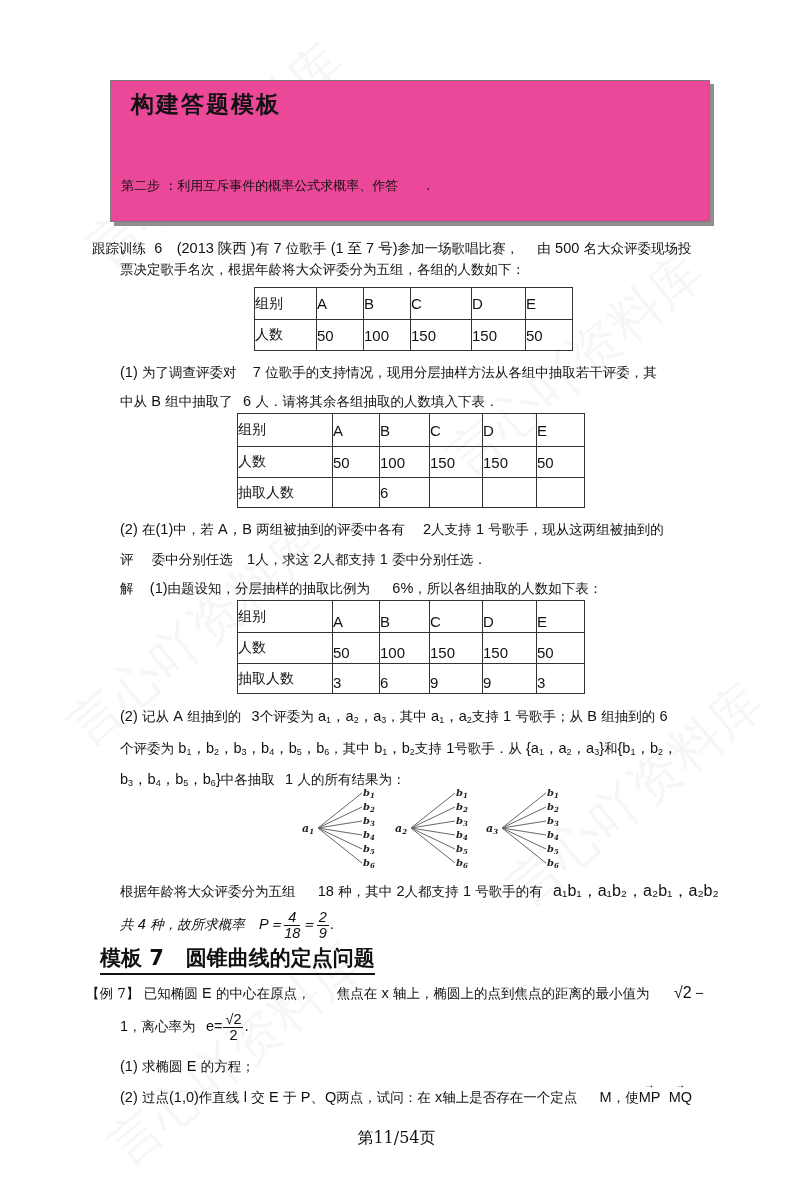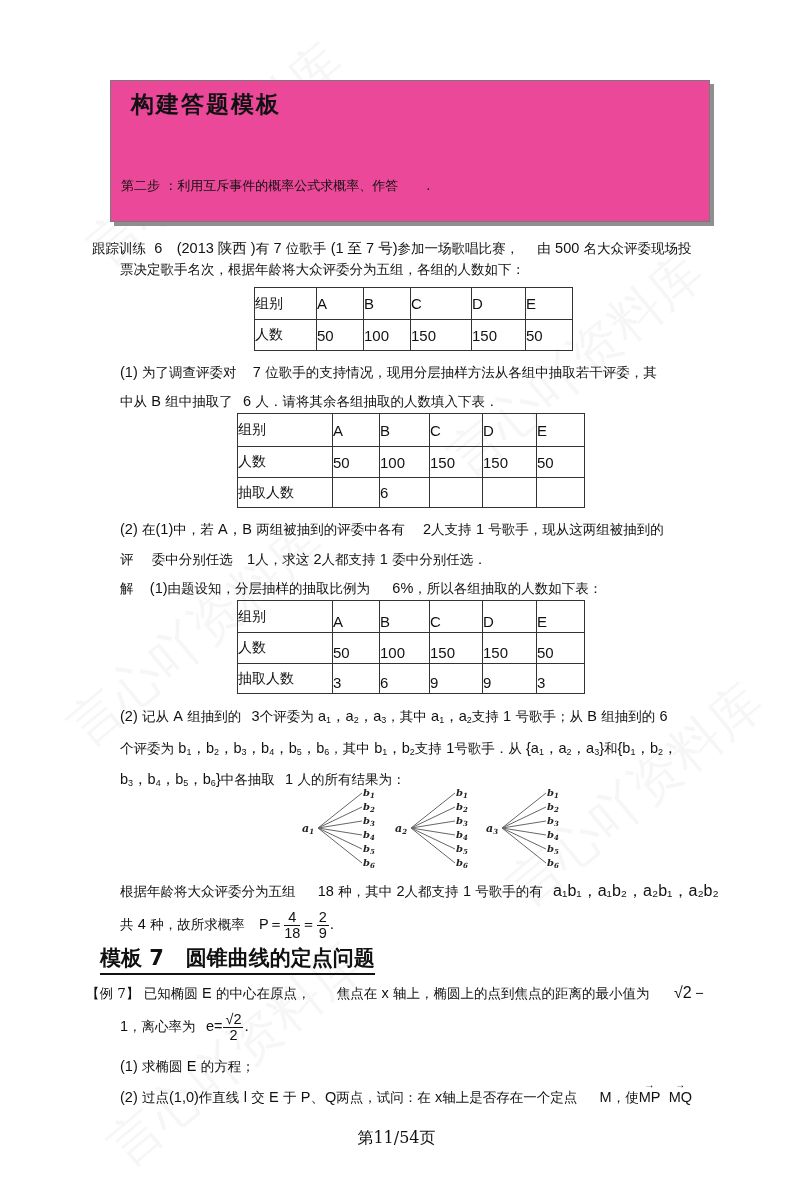--- a/index.html
+++ b/index.html
@@ -284,21 +284,21 @@
 
 <div class="line" style="left:120px;top:882px;">
   <span>根据年龄将大众评委分为五组</span>
   <span class="n" style="margin-left:18px;">18</span>
   <span>种，其中</span>
   <span class="n">2</span><span>人都支持</span>
   <span class="n">1</span>
   <span>号歌手的有</span>
   <span class="n" style="margin-left:6px;font-size:16px;">a₁b₁，a₁b₂，a₂b₁，a₂b₂</span>
 </div>
-<div class="line" style="left:120px;top:906px;line-height:36px;">
+<div class="line" style="left:120px;top:906px;line-height:36px;font-style:italic;">
   <span>共</span>
   <span class="n">4</span>
   <span>种，故所求概率</span>
   <span class="n" style="margin-left:10px;">P＝</span><span class="frac n"><span class="num">4</span><span>18</span></span><span class="n">＝</span><span class="frac n"><span class="num">2</span><span>9</span></span><span>.</span>
 </div>
 
 <div class="heading7" style="white-space:pre;">模板 7   圆锥曲线的定点问题</div>
 
 <div class="line" style="left:86px;top:984px;">
   <span>【例 7】</span>

